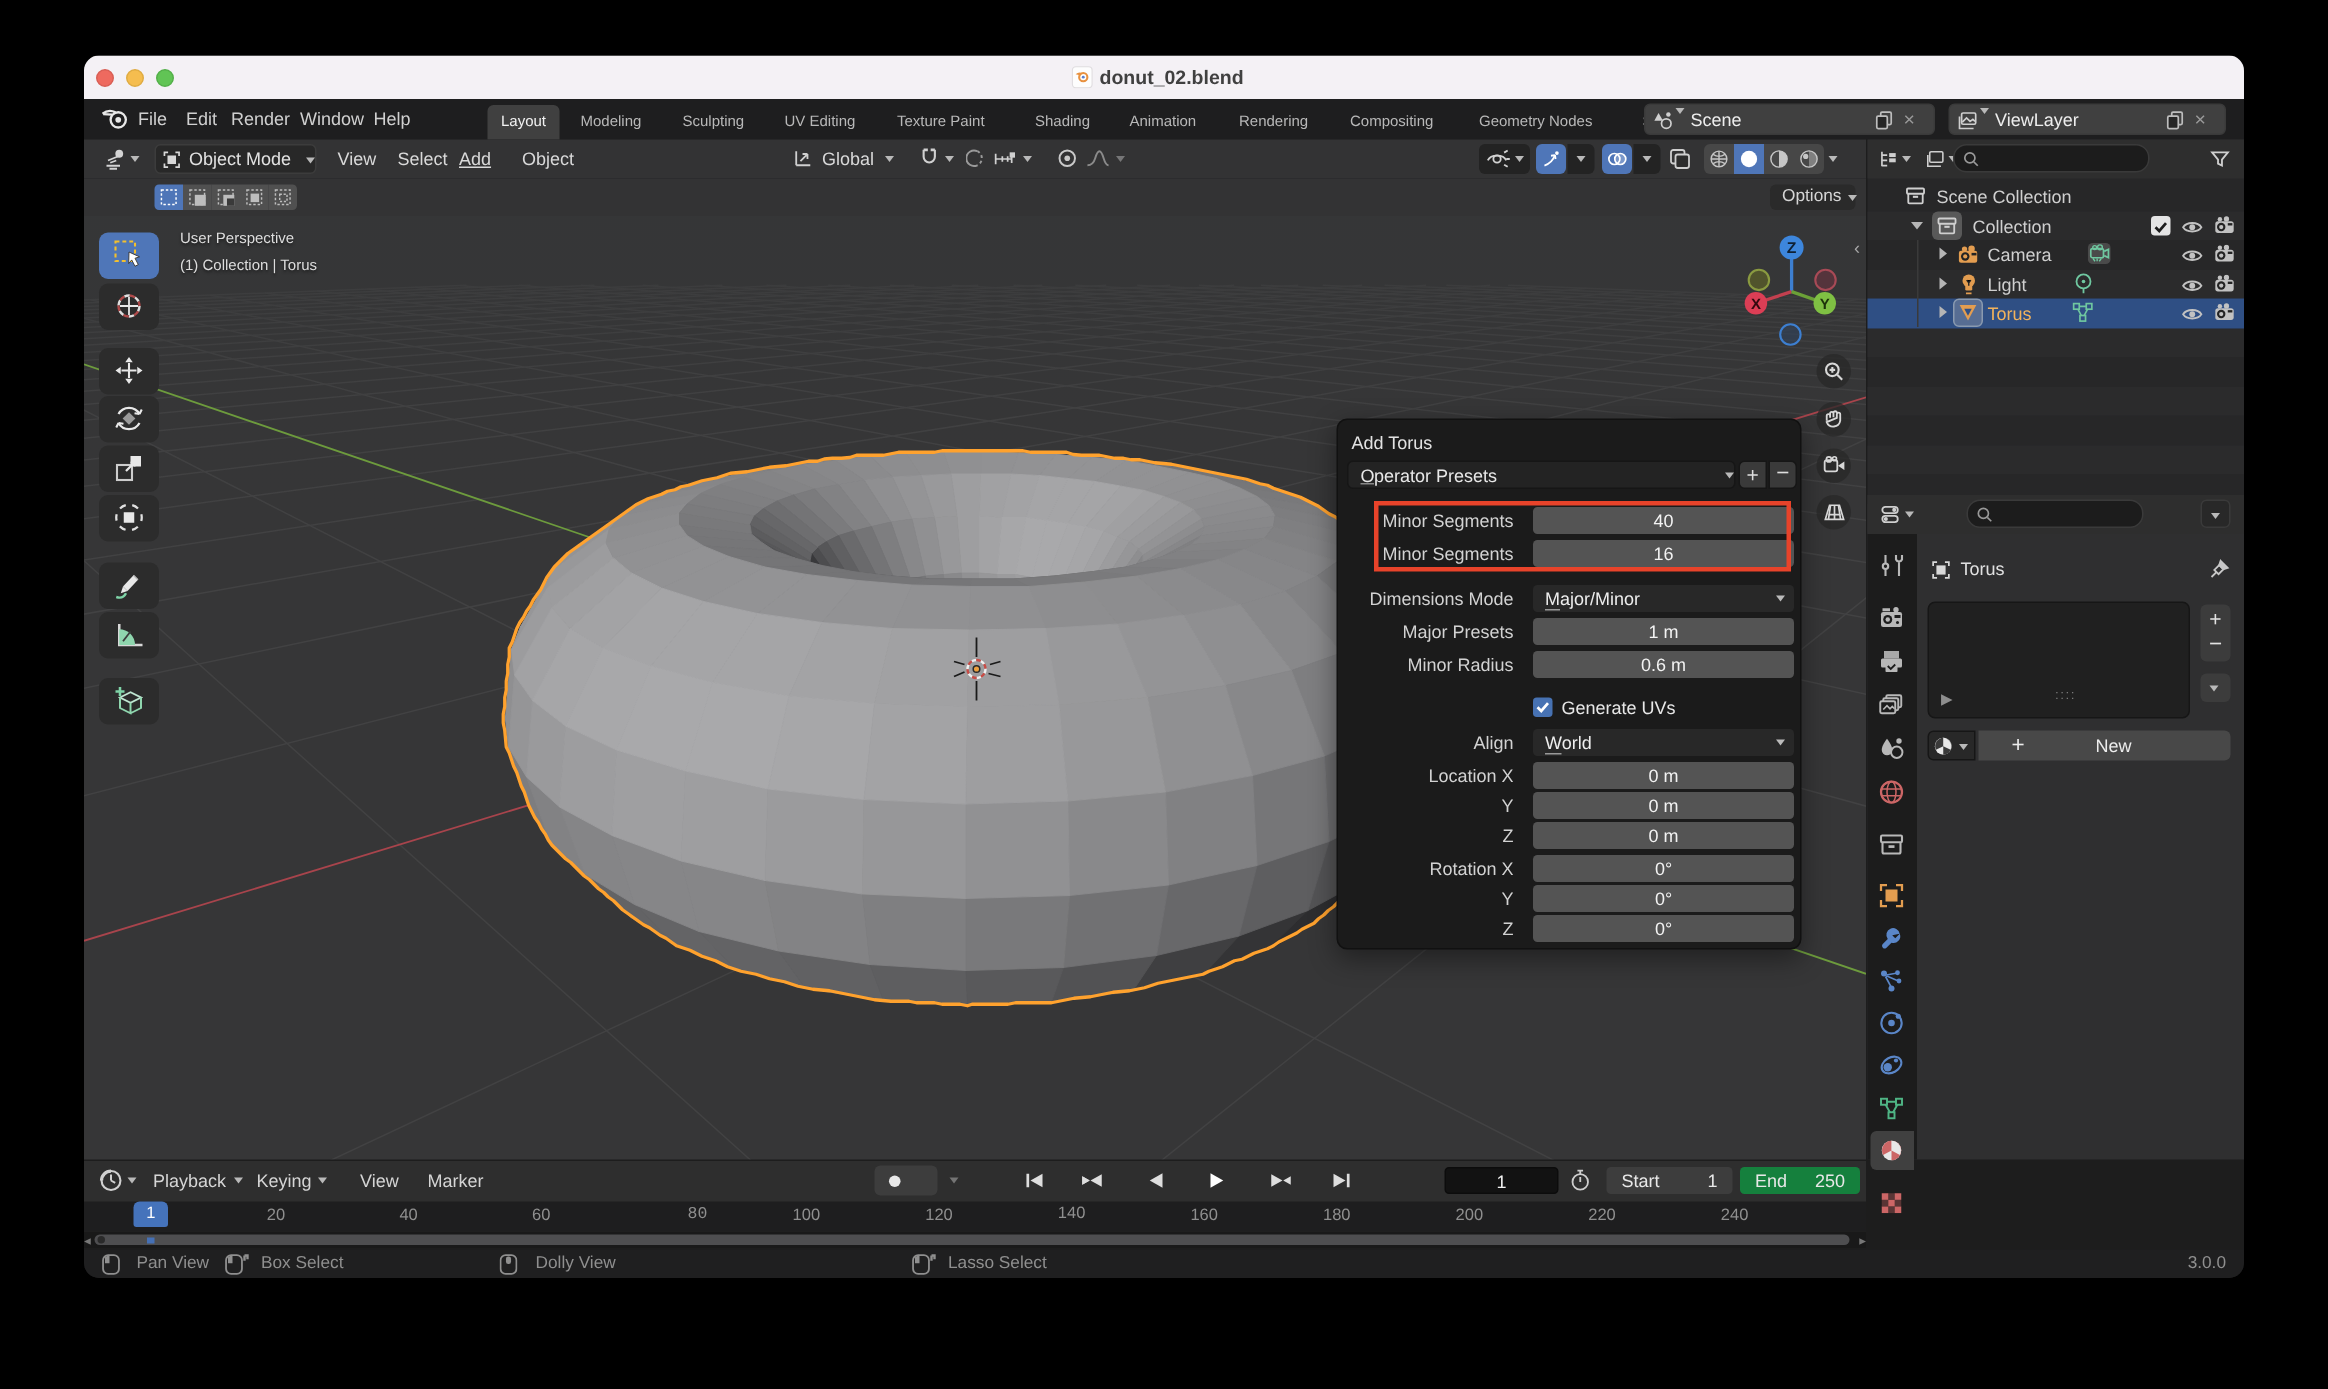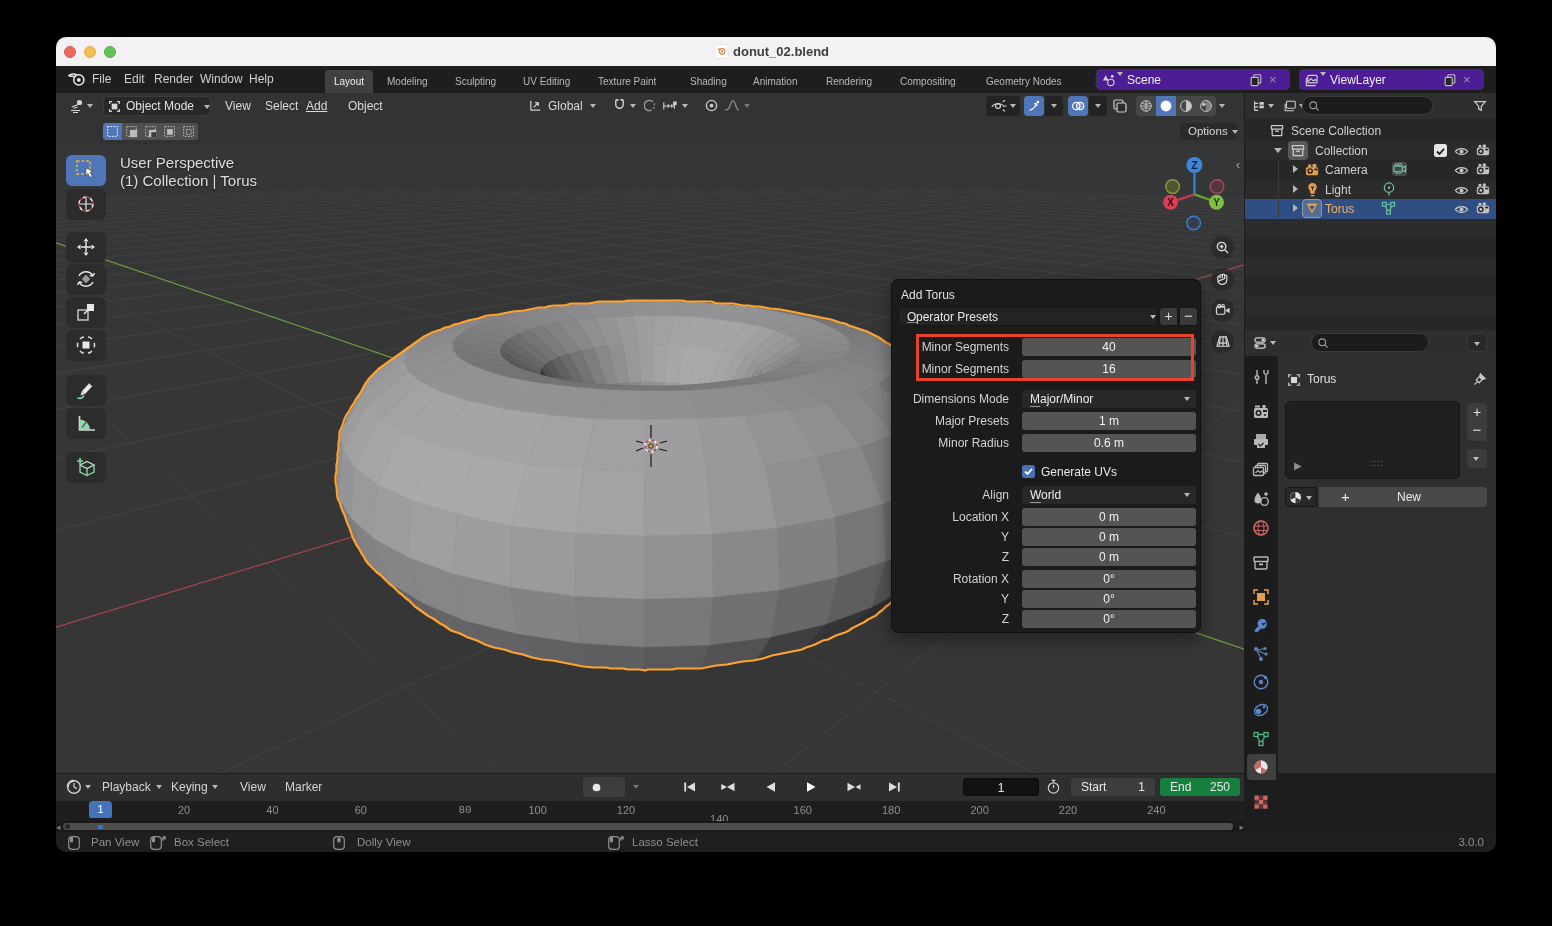--- a/index.html
+++ b/index.html
@@ -9,28 +9,28 @@
 .abs{position:absolute;}
 
 #titlebar{position:absolute;left:0;top:0;width:100%;height:29px;background:#f4f1f5;}
 .tl{position:absolute;top:9px;width:12px;height:12px;border-radius:50%;}
 #titlebar .t{position:absolute;top:0;line-height:30px;width:100%;text-align:center;font-size:13px;font-weight:bold;color:#404040;}
 
 #topbar{position:absolute;left:0;top:29px;width:100%;height:27px;background:#1e1e1f;color:#d0d0d0;font-size:12px;}
 #topbar .m{position:absolute;top:0;line-height:27px;}
 .tab{position:absolute;top:4px;height:23px;line-height:23px;padding:0 9px;border-radius:4px 4px 0 0;color:#b8b8b8;font-size:10px;}
 .tab.act{background:#404040;color:#f2f2f2;}
-.scw{position:absolute;top:3px;height:21px;background:#4c1d95;border:1px solid #3a3a3a;border-radius:4px;color:#e0e0e0;}
+.scw{position:absolute;top:3px;height:21px;background:#404040;border:1px solid #3a3a3a;border-radius:4px;color:#e0e0e0;}
 
 #vhead{position:absolute;left:0;top:56px;width:1188px;height:26px;background:#333334;color:#d9d9d9;font-size:12px;}
 #vhead .m{position:absolute;line-height:26px;}
 #tools{position:absolute;left:0;top:82px;width:1188px;height:25px;background:#333334;}
 
 #vp{position:absolute;left:0;top:107px;width:1188px;height:629px;background:#343536;overflow:hidden;}
-#vp .ovl{position:absolute;color:#ddd;font-size:15px;text-shadow:0 1px 2px rgba(0,0,0,.5);}
+#vp .ovl{position:absolute;color:#ddd;font-size:10px;text-shadow:0 1px 2px rgba(0,0,0,.5);}
 
 .tbtn{position:absolute;left:10px;width:40px;height:31px;background:#2c2c2c;border-radius:6px;}
 .tbtn.act{background:#4f76b8;}
 .tbtn svg{position:absolute;left:8px;top:3px;}
 
 .navb{position:absolute;left:1155px;width:23px;height:23px;border-radius:50%;background:rgba(40,40,40,.75);color:#d8d8d8;text-align:center;}
 
 #pop{position:absolute;left:835px;top:135px;width:310px;height:354px;background:#1b1b1b;border:1px solid #111;border-radius:7px;color:#d6d6d6;font-size:12px;box-shadow:0 6px 18px rgba(0,0,0,.4);}
 .plabel{position:absolute;line-height:18px;color:#d2d2d2;white-space:nowrap;}
 .pfield{position:absolute;left:130px;width:174px;height:18px;background:#545454;border-radius:3px;color:#f2f2f2;text-align:center;line-height:18px;}
@@ -1326,21 +1326,21 @@
           <span class="abs" style="left:10px;line-height:18px;">End</span>
           <span class="abs" style="right:10px;line-height:18px;">250</span>
         </div>
     <div id="tlruler">
           <span class="abs" style="left:114.0px;top:3px;width:28px;text-align:center;">20</span>
           <span class="abs" style="left:202.4px;top:3px;width:28px;text-align:center;">40</span>
           <span class="abs" style="left:290.8px;top:3px;width:28px;text-align:center;">60</span>
           <span class="abs" style="left:395px;top:3px;width:28px;text-align:center;font-family:Liberation Mono, monospace;">80</span>
           <span class="abs" style="left:467.6px;top:3px;width:28px;text-align:center;">100</span>
           <span class="abs" style="left:556.0px;top:3px;width:28px;text-align:center;">120</span>
-          <span class="abs" style="left:644.4000000000001px;top:12px;width:28px;text-align:right;">140</span>
+          <span class="abs" style="left:644.4000000000001px;top:2px;width:28px;text-align:center;">140</span>
           <span class="abs" style="left:732.8000000000001px;top:3px;width:28px;text-align:center;">160</span>
           <span class="abs" style="left:821.2px;top:3px;width:28px;text-align:center;">180</span>
           <span class="abs" style="left:909.6px;top:3px;width:28px;text-align:center;">200</span>
           <span class="abs" style="left:998.0px;top:3px;width:28px;text-align:center;">220</span>
           <span class="abs" style="left:1086.4px;top:3px;width:28px;text-align:center;">240</span>
       <div class="abs" style="left:33px;top:0;width:23px;height:17px;background:#4573bb;border-radius:4px 4px 2px 2px;color:#fff;text-align:center;line-height:17px;font-size:11px;">1</div>
     </div>
     <div id="tlscroll">
       <div class="abs" style="left:7px;top:2px;width:1170px;height:7px;background:#4e4e50;border-radius:3.5px;"></div>
           <div class="abs" style="left:9px;top:3px;width:5px;height:5px;background:#2a2a2a;border-radius:50%;"></div>

